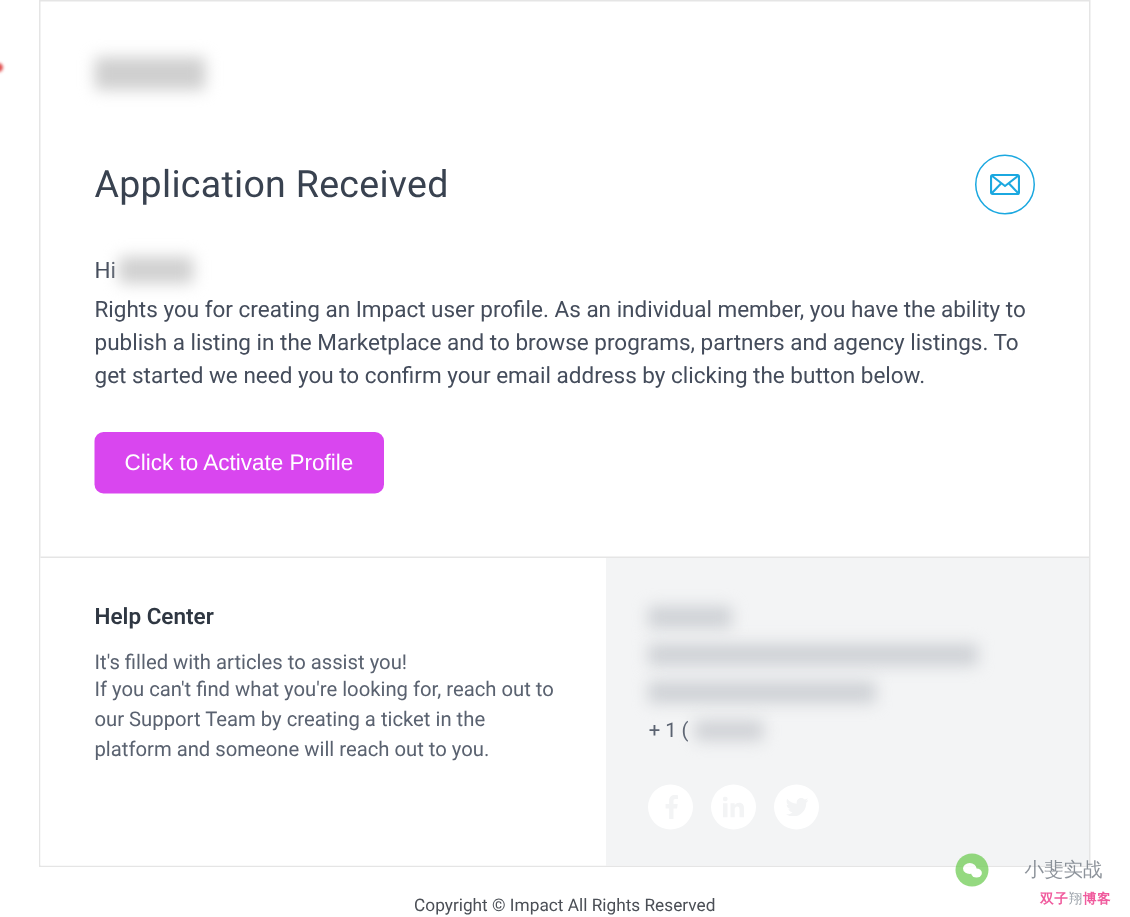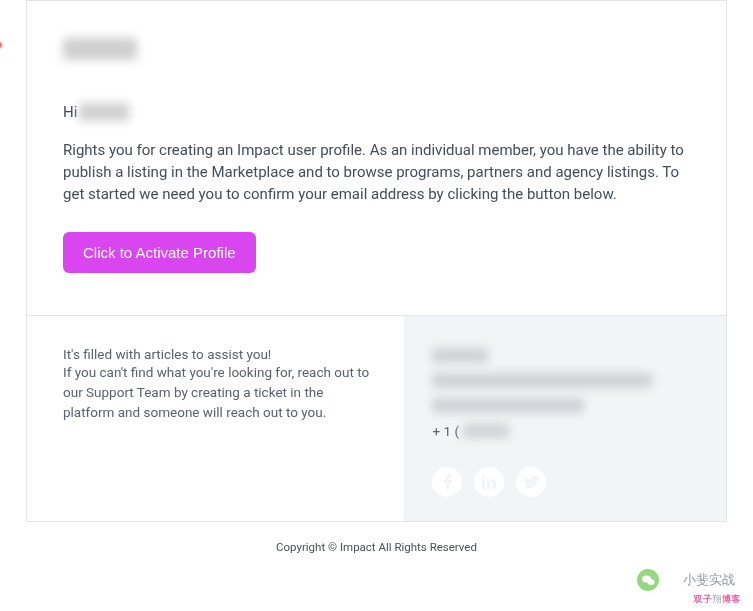--- a/index.html
+++ b/index.html
@@ -59,21 +59,21 @@
       height: 40px;
       border: 1.5px solid #1ba8e0;
       border-radius: 50%;
       display: flex;
       align-items: center;
       justify-content: center;
     }
     .greeting-row {
       font-size: 15px;
       color: #444c5b;
-      margin-bottom: 18px;
+      margin-bottom: 6px;
       display: flex;
       align-items: center;
     }
     .greeting-blur {
       width: 50px;
       height: 18px;
       background: #d0d0d0;
       filter: blur(5px);
       border-radius: 3px;
       margin-left: 2px;
@@ -209,34 +209,46 @@
 <body>
 
 <div class="email-card">
   <div class="top-section">
 
     <div class="logo-area">
       <span class="logo-dot"></span>
       <div class="logo-blur"></div>
     </div>
 
+    <div class="title-row">
+      <h1 class="page-title">Application Received</h1>
+      <div class="mail-icon-circle">
+        <svg width="20" height="14" viewBox="0 0 20 14" fill="none" stroke="#1ba8e0" stroke-width="1.4">
+          <rect x="0.7" y="0.7" width="18.6" height="12.6" rx="1"></rect>
+          <path d="M1 1 L10 8 L19 1"></path>
+          <path d="M1 13 L7.5 6.2"></path>
+          <path d="M19 13 L12.5 6.2"></path>
+        </svg>
+      </div>
+    </div>
 
     <div class="greeting-row">
       <span>Hi</span>
       <div class="greeting-blur"></div>
     </div>
 
     <p class="body-text">Rights you for creating an Impact user profile. As an individual member, you have the ability to publish a listing in the Marketplace and to browse programs, partners and agency listings. To get started we need you to confirm your email address by clicking the button below.</p>
 
     <button class="activate-btn">Click to Activate Profile</button>
 
   </div>
 
   <div class="bottom-section">
     <div class="help-col">
+      <div class="help-title">Help Center</div>
       <div class="help-line1">It's filled with articles to assist you!</div>
       <div class="help-line2">If you can't find what you're looking for, reach out to our Support Team by creating a ticket in the platform and someone will reach out to you.</div>
     </div>
     <div class="contact-col">
       <div class="contact-blur-row cb1"></div>
       <div class="contact-blur-row cb2"></div>
       <div class="contact-blur-row cb3"></div>
       <div class="phone-row">
         <span>+ 1 (</span>
         <div class="phone-blur"></div>

